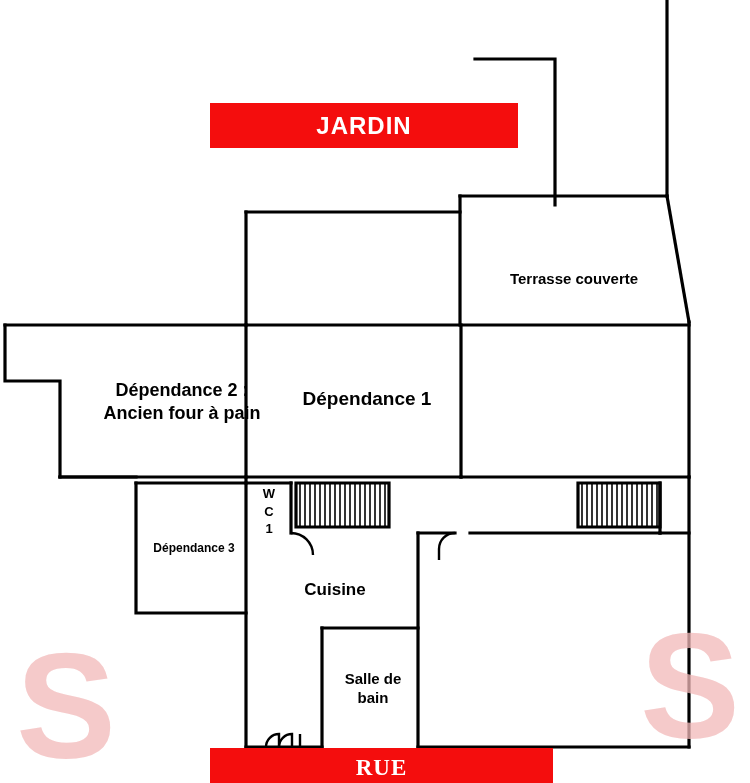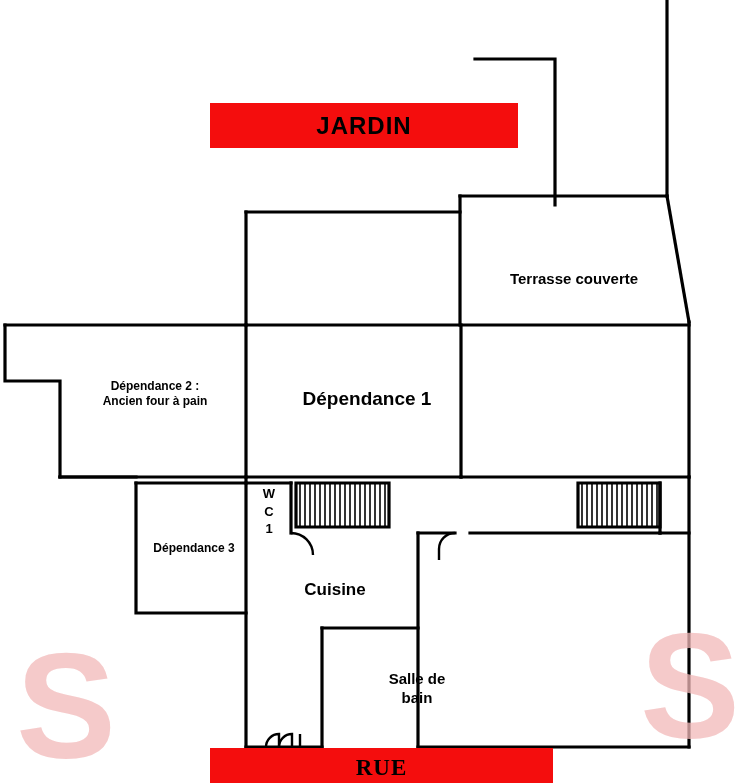--- a/index.html
+++ b/index.html
@@ -28,21 +28,21 @@
     line-height: 1.25;
     white-space: pre-line;
     pointer-events: none;
   }
   .banner {
     position: absolute;
     background: #f40d0d;
     display: flex;
     align-items: center;
     justify-content: center;
-    color: #000000;
+    color: #ffffff;
     font-weight: bold;
     letter-spacing: 1px;
   }
   .wm {
     position: absolute;
     color: #f2b9b9;
     font-weight: bold;
     opacity: 0.75;
     pointer-events: none;
   }
@@ -156,31 +156,31 @@
   <div class="wm" style="left:16px; top:620px; font-size:150px;">S</div>
   <div class="wm" style="left:640px; top:600px; font-size:150px;">S</div>
 
   <div class="banner" style="left:210px; top:103px; width:308px; height:45px; font-size:24px;">JARDIN</div>
   <div class="banner" style="left:210px; top:748px; width:343px; height:40px; font-size:23px;font-family:Liberation Serif, serif;">RUE</div>
 
 
 
   <div class="lbl" style="left:478px; top:270px; width:192px; font-size:15px;">Terrasse couverte</div>
 
-  <div class="lbl" style="left:62px; top:379px; width:186px; font-size:12px;">Dépendance 2 :
+  <div class="lbl" style="left:89px; top:379px; width:186px; font-size:18px;">Dépendance 2 :
 Ancien four à pain</div>
 
   <div class="lbl" style="left:274px; top:387px; width:186px; font-size:19px;">Dépendance 1</div>
 
 
   <div class="lbl" style="left:142px; top:541px; width:104px; font-size:12px;">Dépendance 3</div>
 
   <div class="lbl" style="left:258px; top:485px; width:22px; font-size:13px; line-height:1.35;">W
 C
 1</div>
 
   <div class="lbl" style="left:272px; top:579px; width:126px; font-size:17px;">Cuisine</div>
 
-  <div class="lbl" style="left:325px; top:670px; width:96px; font-size:15px;padding-left:44px;">Salle de
+  <div class="lbl" style="left:325px; top:670px; width:96px; font-size:15px;">Salle de
 bain</div>
 
 
 </div>
 
 </body></html>

